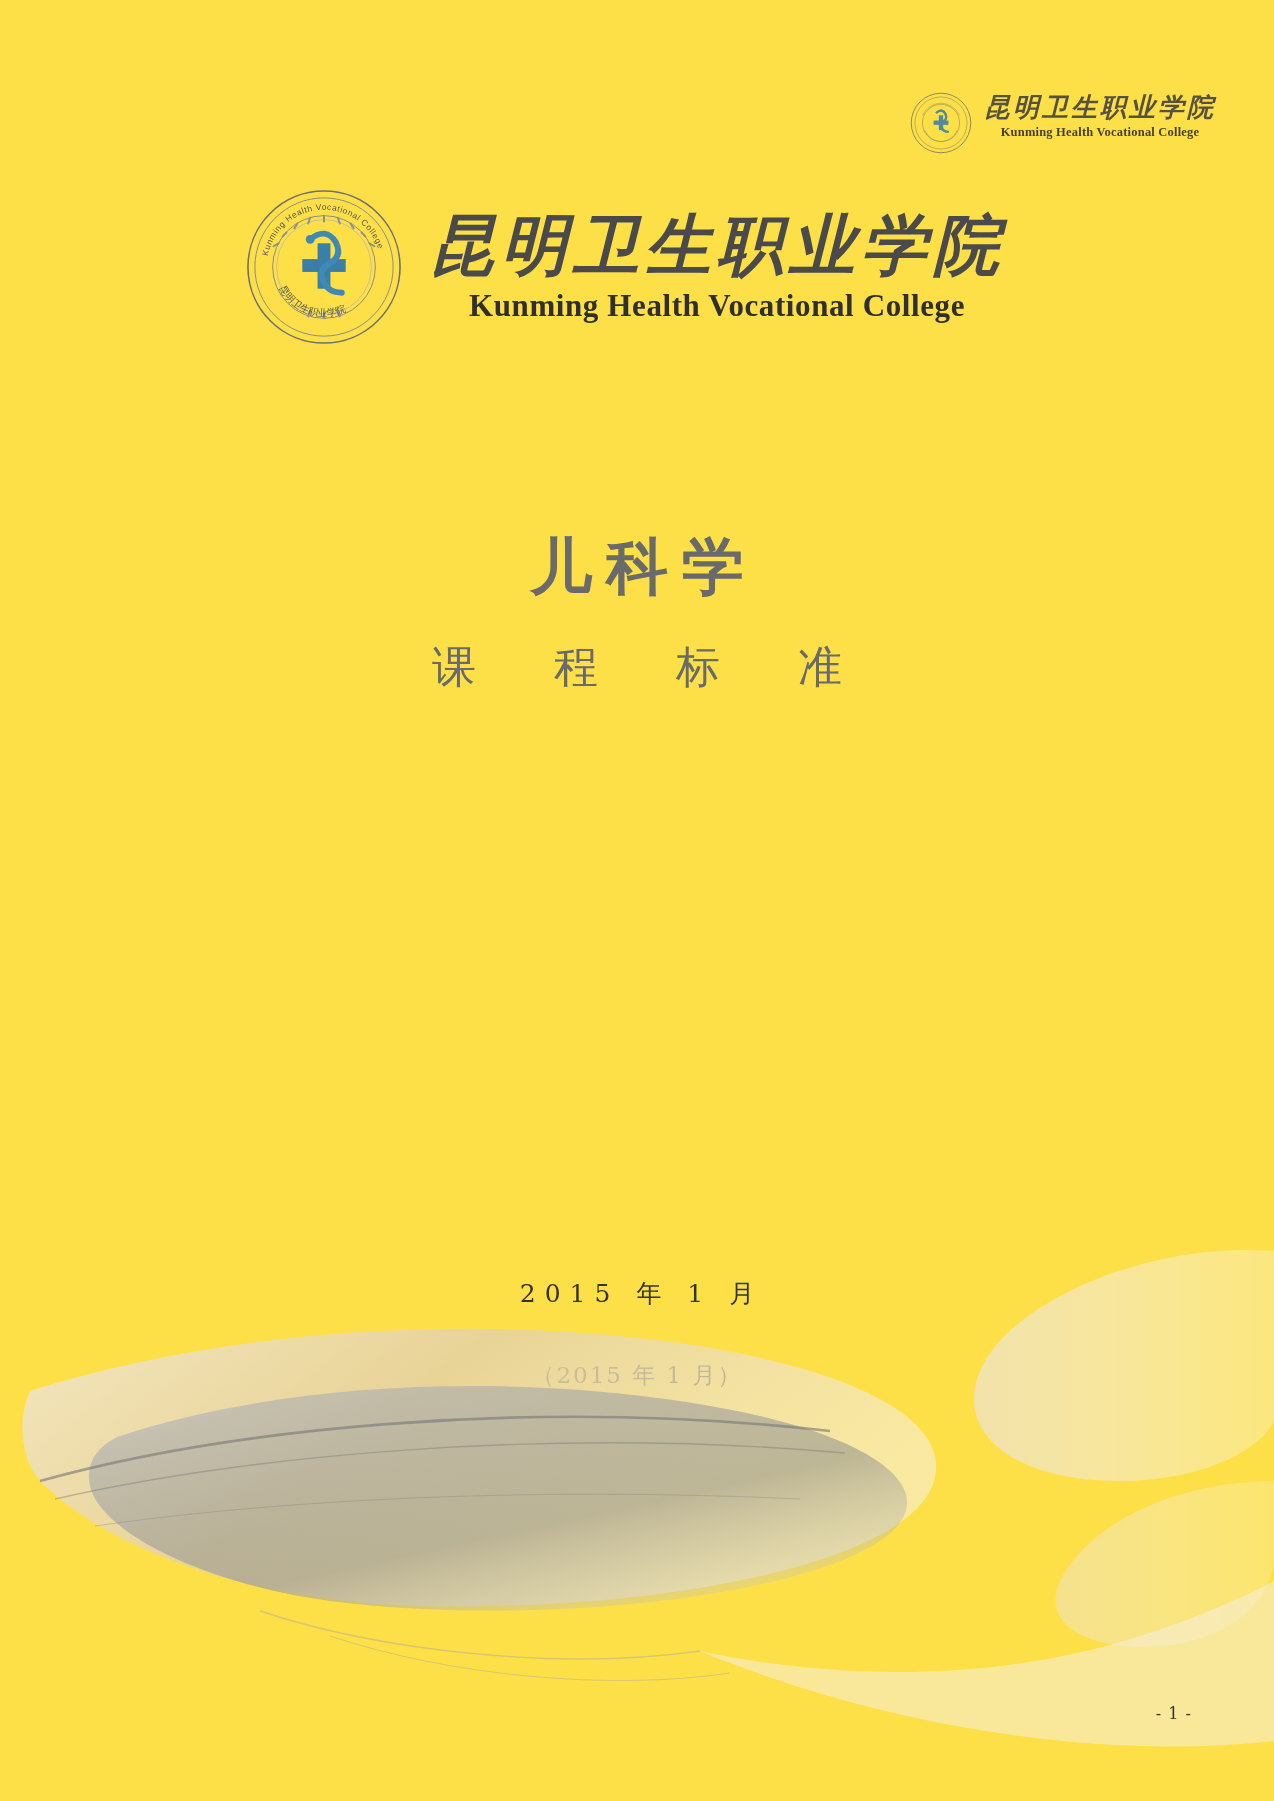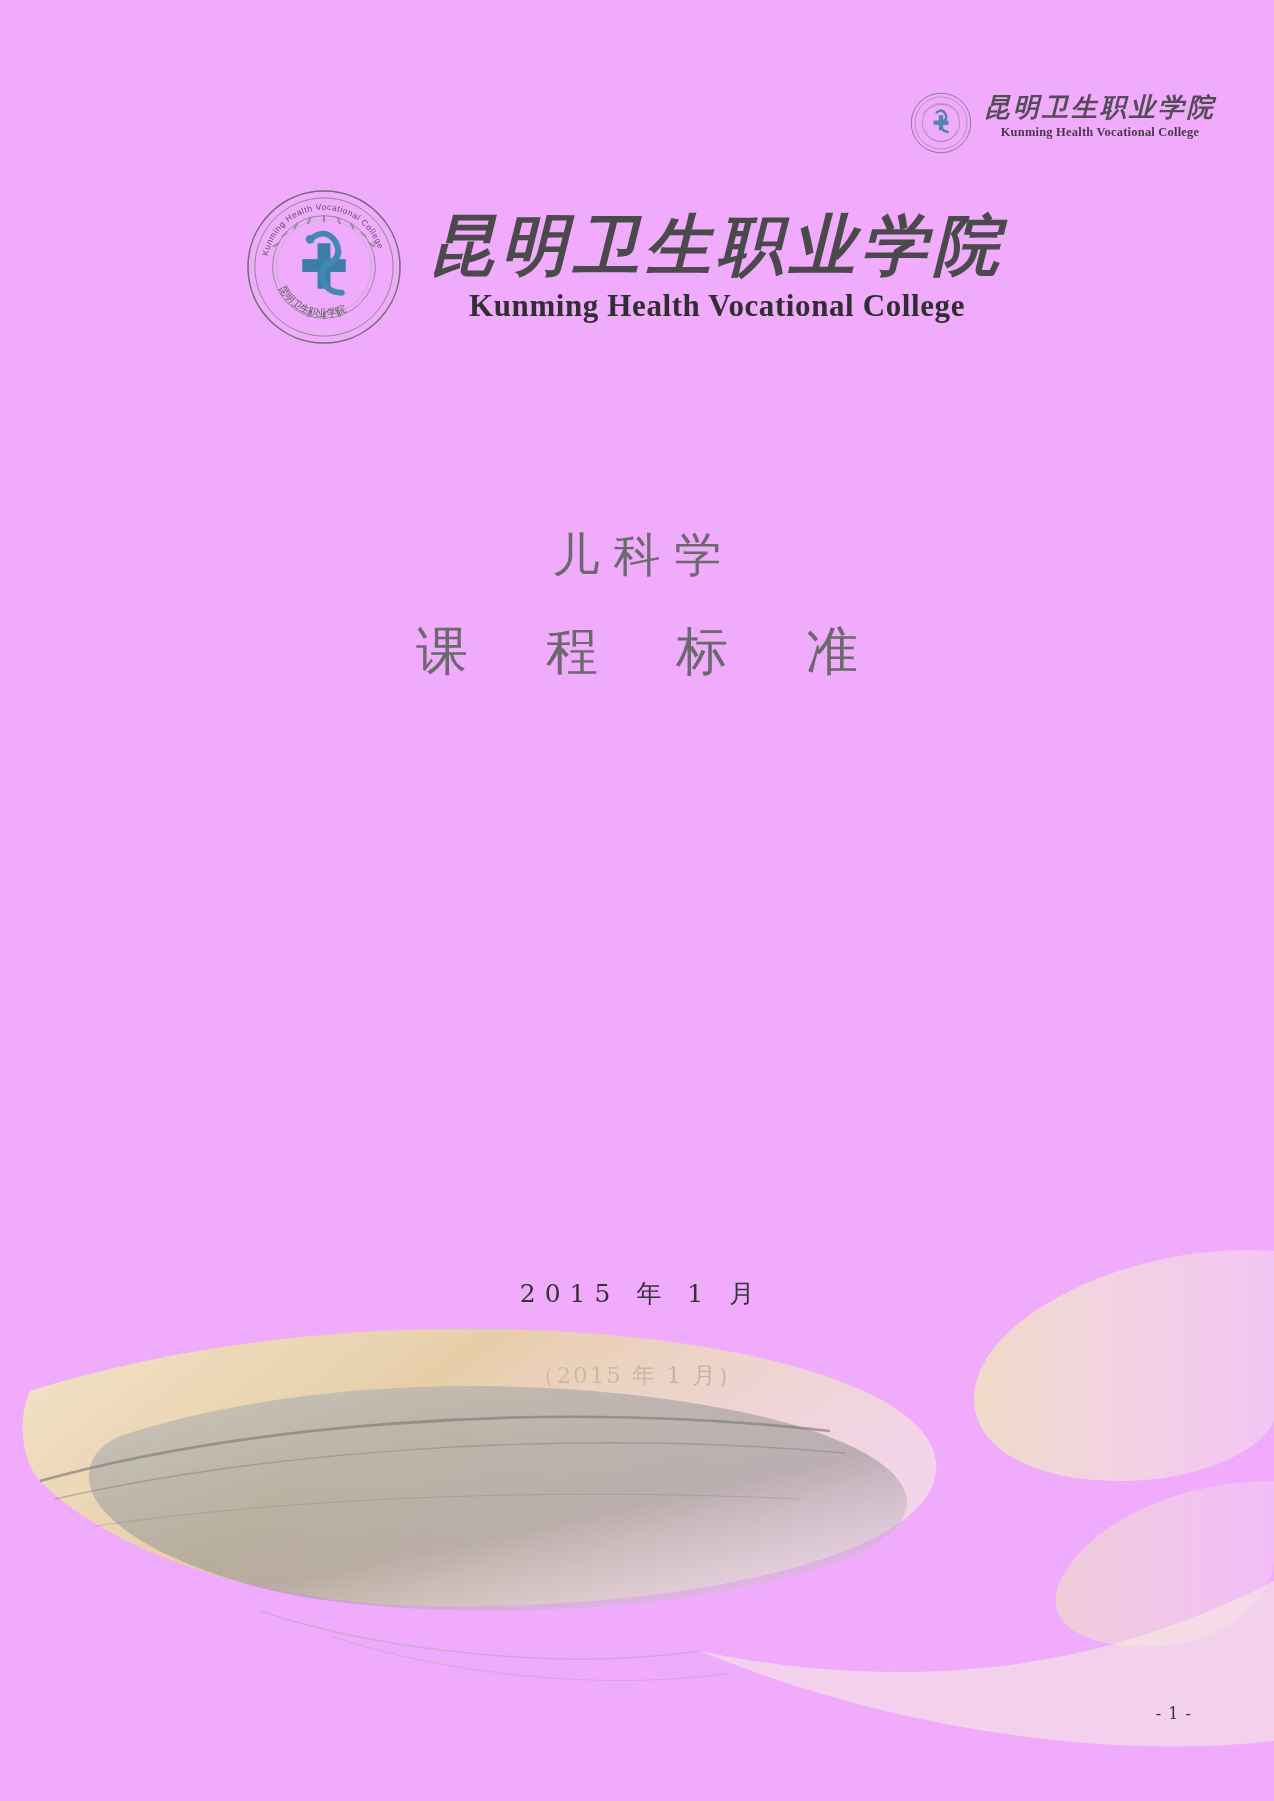--- a/index.html
+++ b/index.html
@@ -12,21 +12,21 @@
     background: #ffffff;
     font-family: "Liberation Serif", serif;
     position: relative;
     overflow: hidden;
   }
 
   
   .page {
     position: absolute;
     inset: 0;
-    background: #f0abfc;
+    background: #fde047;
   }
 
   
   .header-mark {
     position: absolute;
     top: 92px;
     right: 58px;
     display: flex;
     align-items: flex-start;
     gap: 12px;
@@ -104,30 +104,30 @@
 
   
   .doc-title-block {
     position: absolute;
     top: 520px;
     left: 0;
     right: 0;
     text-align: center;
   }
   .doc-title-main {
-    font-size: 47px;
+    font-size: 62px;
     color: #6a6a6a;
     letter-spacing: 14px;
     font-family: "DejaVu Serif", serif;
-    font-weight: 400;
+    font-weight: 700;
     text-indent: 14px;
     line-height: 1.5;
   }
   .doc-title-sub {
-    font-size: 52px;
+    font-size: 44px;
     color: #6a6a6a;
     letter-spacing: 78px;
     font-family: "DejaVu Serif", serif;
     font-weight: 400;
     text-indent: 78px;
     line-height: 1.65;
     margin-top: 18px;
   }
 
   

